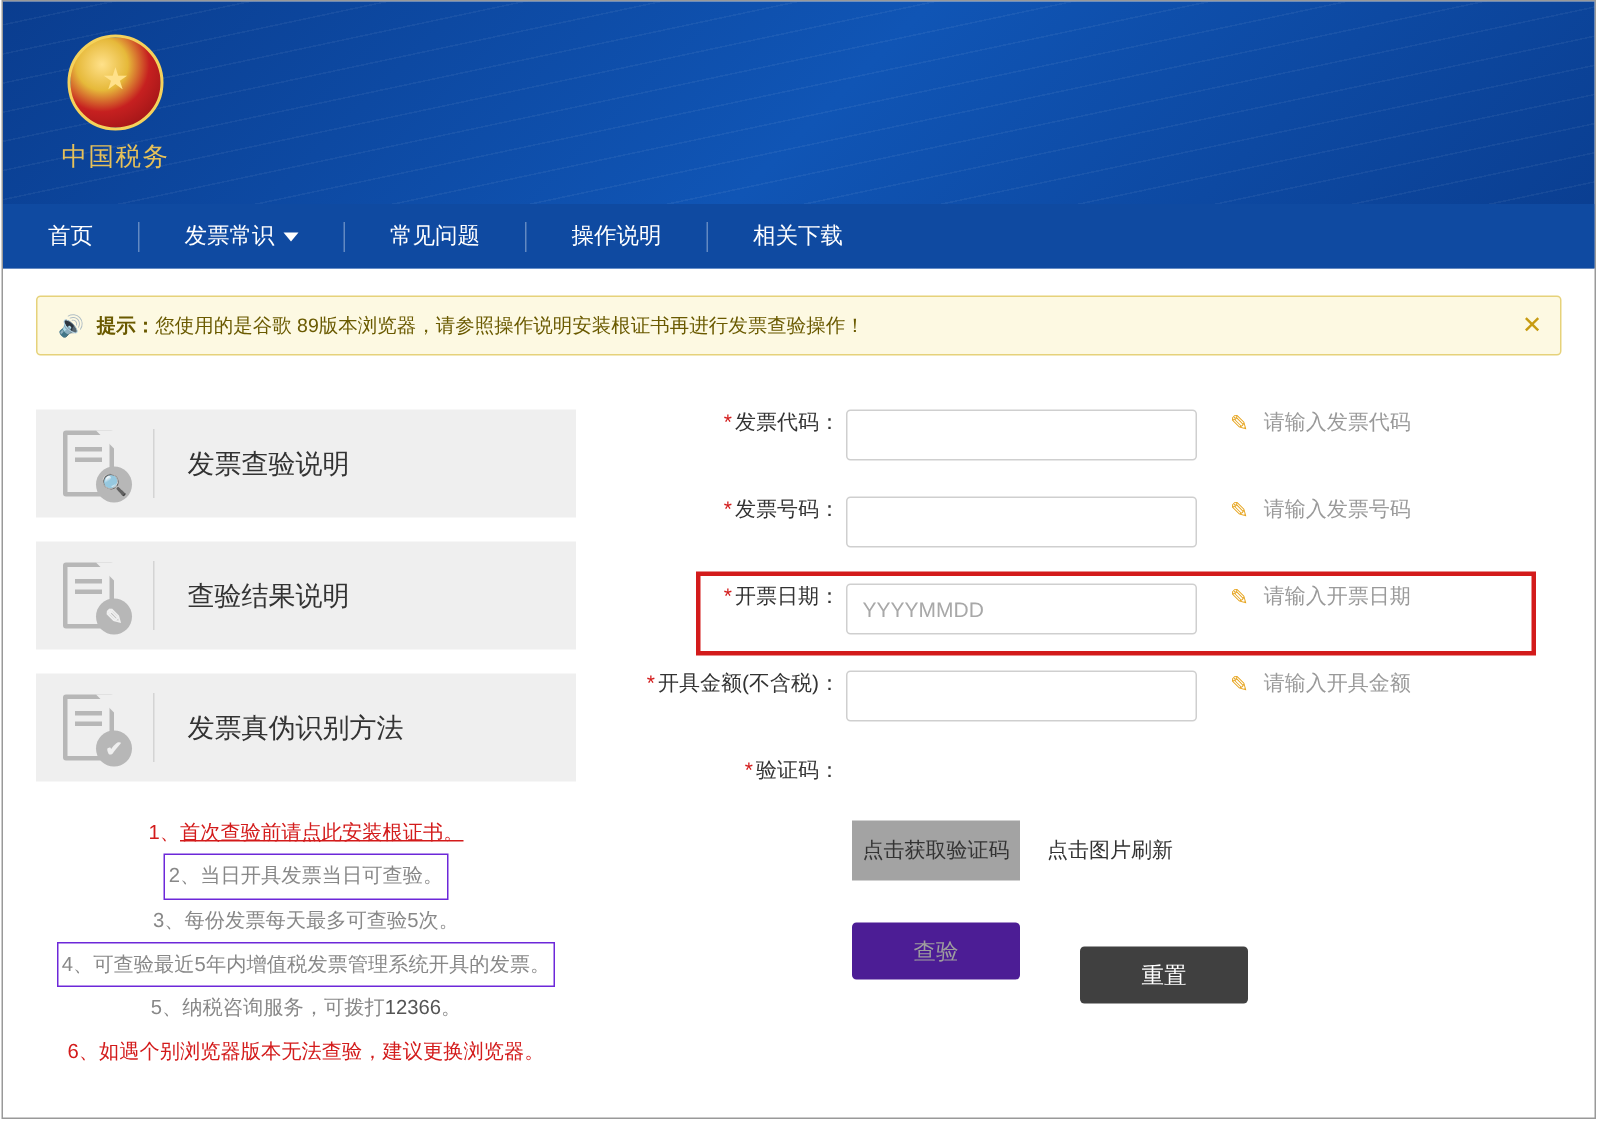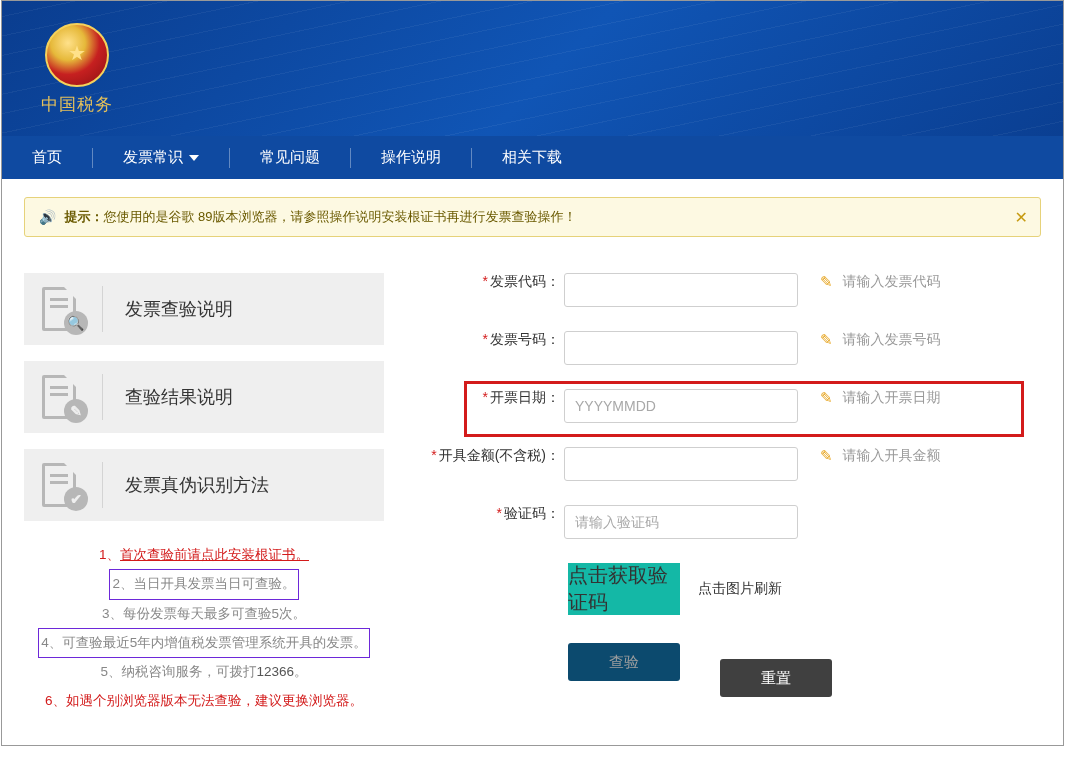--- a/index.html
+++ b/index.html
@@ -95,30 +95,30 @@
   .fld-label .star { color: #d31b1b; margin-right: 2px; }
   .fld-input {
     width: 234px; height: 34px; border: 1px solid #cfcfcf; border-radius: 3px;
     padding: 0 10px; font-size: 14px; color: #333;
   }
   .fld-input::placeholder { color: #a8a8a8; }
   .hint { display: flex; align-items: center; margin-left: 22px; color: #9a9a9a; font-size: 14px; }
   .pencil { color: #e6a219; margin-right: 10px; font-size: 15px; }
   .captcha-row { display:flex; align-items:center; margin: 10px 0 28px 174px; gap:18px; }
   .captcha-btn {
-    width: 112px; height: 52px; background: #14b8a6; color:#333; font-size: 20px;
+    width: 112px; height: 40px; background: #a3a3a3; color:#333; font-size: 14px;
     display:flex; align-items:center; justify-content:center; cursor:pointer;
   }
   .captcha-refresh { color:#333; font-size:14px; cursor:pointer; }
   .btn-row { display:flex; gap:40px; margin-left: 174px; }
   .btn {
     width: 112px; height: 38px; border-radius: 3px; font-size: 15px;
     display:flex; align-items:center; justify-content:center; cursor:pointer; border:none;
   }
-  .btn-check { background:#0c4a6e; color:#9e9e9e;text-align:right; }
+  .btn-check { background:#4c1d95; color:#9e9e9e;text-align:right; }
   .btn-reset { background:#404040; color:#fff;margin-top:16px; }
   .hl-box { position:absolute; border:3px solid #d31b1b; pointer-events:none; }
 </style>
 </head>
 <body>
 
 <div class="page">
   <div class="header">
     <div class="header-bg-lines"></div>
     <div class="header-inner">
@@ -236,21 +236,20 @@
         <div class="form-row">
           <div class="fld-label"><span class="star">*</span><span>开具金额(不含税)：</span></div>
           <input class="fld-input" style="">
           <div class="hint">
               <span class="pencil">✎</span>
               <span>请输入开具金额</span>
             </div>
         </div>
         <div class="form-row">
           <div class="fld-label"><span class="star">*</span><span>验证码：</span></div>
-          <input class="fld-input" placeholder="请输入验证码" style="">
         </div>
         <div class="captcha-row">
           <div class="captcha-btn">点击获取验证码</div>
           <div class="captcha-refresh">点击图片刷新</div>
         </div>
         <div class="btn-row">
           <button class="btn btn-check">查验</button>
           <button class="btn btn-reset">重置</button>
         </div>
 

